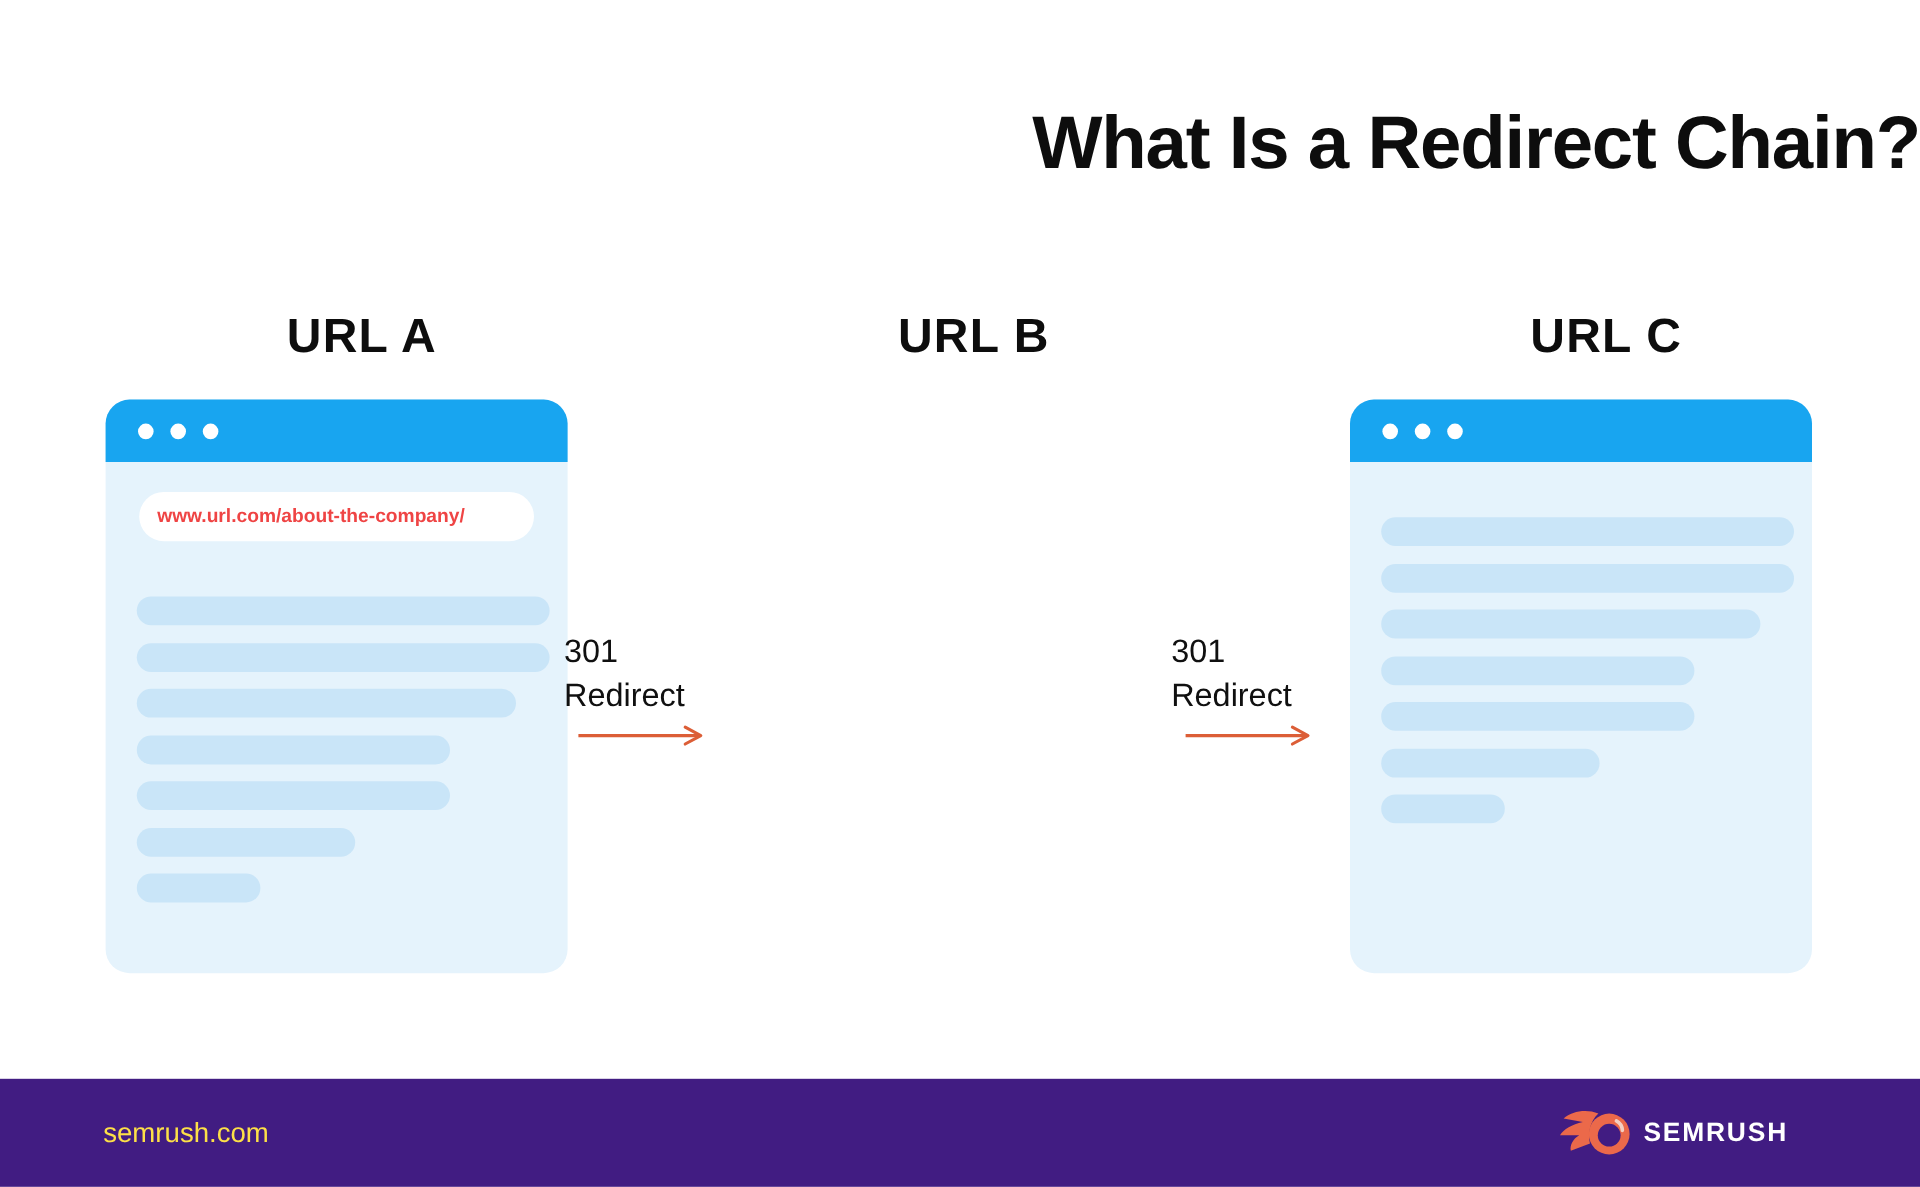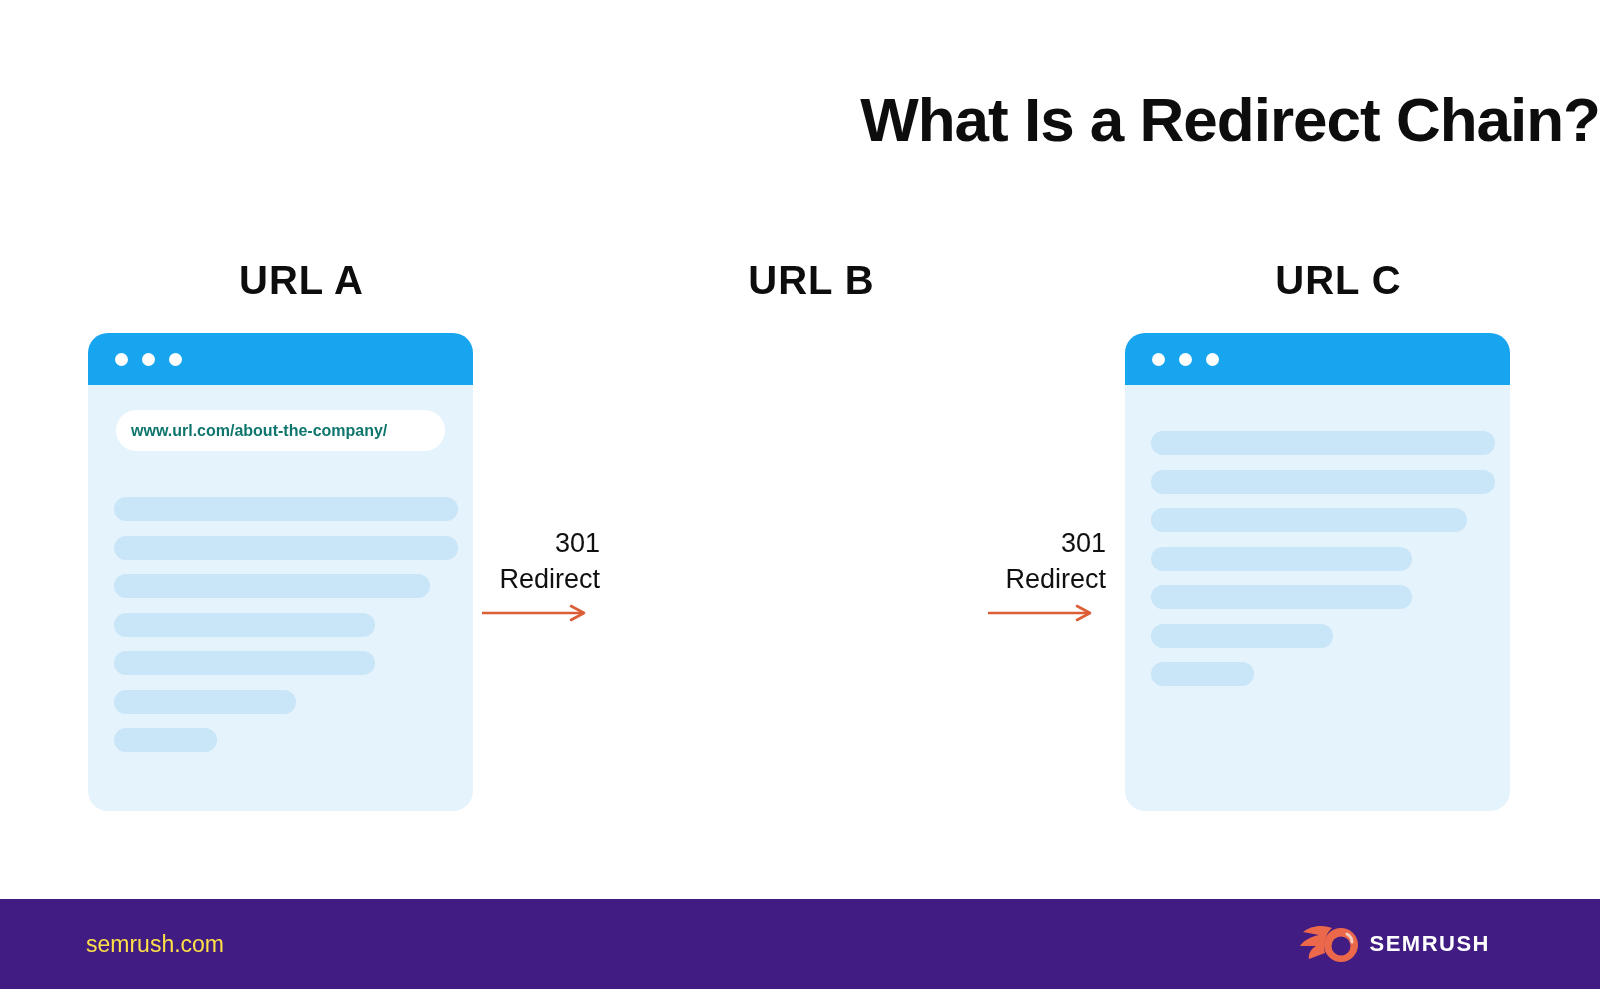--- a/index.html
+++ b/index.html
@@ -54,34 +54,34 @@
   .dot { width: 13px; height: 13px; border-radius: 50%; background: #ffffff; }
 
   .urlbar {
     margin: 25px 28px 0 28px;
     height: 41px;
     background: #ffffff;
     border-radius: 21px;
     display: flex; align-items: center;
     padding-left: 15px;
     box-sizing: border-box;
-    font-size: 16px; font-weight: 600; color: #0f766e;
+    font-size: 16px; font-weight: 600; color: #ef4444;
     white-space: nowrap;
   }
 
   .skeleton { margin: 46px 15px 0 26px; }
   .skel-line {
     height: 24px; border-radius: 12px;
     background: var(--skeleton-blue);
     margin-bottom: 14.5px;
   }
 
   .redirect {
     position: absolute; top: 525px; width: 130px;
-    text-align: right;
+    text-align: left;
     font-size: 27px; line-height: 36px; color: #101010;
   }
   .redirect-1 { left: 470px; }
   .redirect-2 { left: 976px; }
   .redirect svg { margin-top: 7px; display: block; }
 
   .footer {
     position: absolute; left: 0; top: 899px;
     width: 1600px; height: 90px;
     background: var(--footer-purple);

